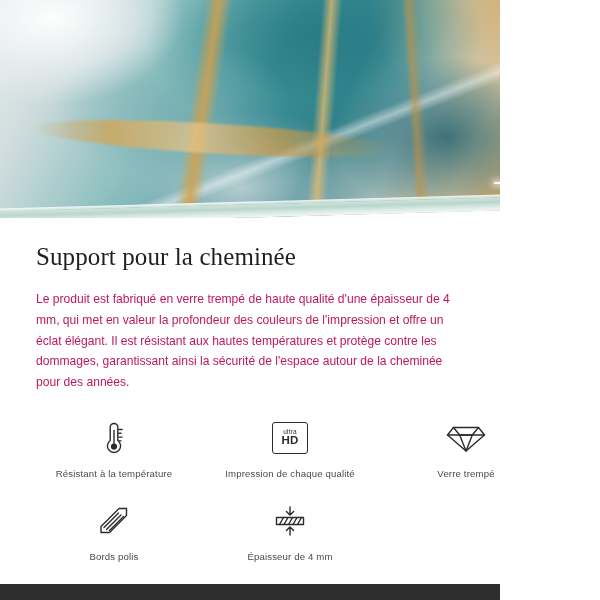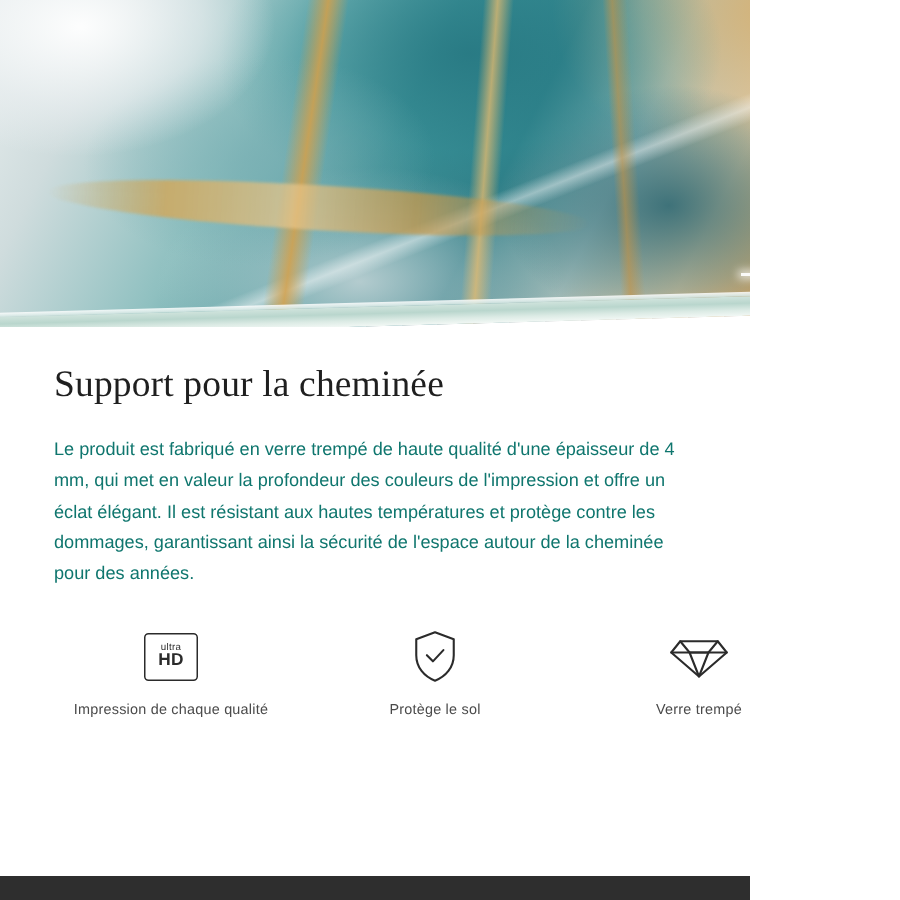--- a/index.html
+++ b/index.html
@@ -133,21 +133,21 @@
     margin: 0 0 16px 0;
     letter-spacing: 0.1px;
   }
   .headline .line2 {
     display: block;
   }
   .body-copy {
     font-family: "Liberation Sans", sans-serif;
     font-size: 12.1px;
     line-height: 1.72;
-    color: #0f766e;
+    color: #be185d;
     margin: 0;
     max-width: 534px;
   }
 
   
   .features {
     margin-top: 22px;
     padding: 0 26px;
     display: grid;
     grid-template-columns: repeat(3, 1fr);
@@ -232,51 +232,73 @@
 
   <div class="content">
     <h1 class="headline">
       <span>Support pour la cheminée</span>
     </h1>
     <p class="body-copy">Le produit est fabriqué en verre trempé de haute qualité d'une épaisseur de 4 mm, qui met en valeur la profondeur des couleurs de l'impression et offre un éclat élégant. Il est résistant aux hautes températures et protège contre les dommages, garantissant ainsi la sécurité de l'espace autour de la cheminée pour des années.</p>
   </div>
 
   <div class="features">
 
+    <div class="feature">
+      <div class="feature-icon">
+        <svg width="30" height="40" viewBox="0 0 30 40" aria-hidden="true">
+          <path class="ico-stroke" d="M15 5.5c-2.1 0-3.8 1.7-3.8 3.8v13.2a6.6 6.6 0 1 0 7.6 0V9.3c0-2.1-1.7-3.8-3.8-3.8z"></path>
+          <circle cx="15" cy="28.6" r="3.1" fill="#2b2b2b"></circle>
+          <path class="ico-stroke" d="M15 25.6V12.5"></path>
+          <path class="ico-stroke" d="M19.8 11.5h3.3M19.8 15.3h2.2M19.8 19.1h3.3M19.8 22.9h2.2"></path>
+        </svg>
+      </div>
+      <div class="feature-label">Résistant à la température</div>
+    </div>
 
     <div class="feature">
       <div class="feature-icon">
         <div class="ultrahd-box">
           <span class="ultrahd-top">ultra</span>
           <span class="ultrahd-bottom">HD</span>
         </div>
       </div>
       <div class="feature-label">Impression de chaque qualité</div>
     </div>
 
-    <div class="feature">
-      <div class="feature-icon">
-        <svg width="36" height="42" viewBox="0 0 36 42" aria-hidden="true">
-          <path class="ico-stroke" d="M18 4.5 5.5 9.2v10.6c0 8.1 5.3 14.2 12.5 17 7.2-2.8 12.5-8.9 12.5-17V9.2L18 4.5z"></path>
-          <path class="ico-stroke" d="m12.6 19.8 4 4.1 7-7.5" stroke-width="1.8"></path>
-        </svg>
-      </div>
-      <div class="feature-label">Protège le sol</div>
-    </div>
 
     <div class="feature">
       <div class="feature-icon">
         <svg width="42" height="34" viewBox="0 0 42 34" aria-hidden="true">
           <path class="ico-stroke" d="M8.5 6.5h25l6 7.5-18.5 16L2.5 14l6-7.5z"></path>
           <path class="ico-stroke" d="M2.5 14h37"></path>
           <path class="ico-stroke" d="m8.5 6.5 6.2 7.5 6.3 16 6.3-16 6.2-7.5"></path>
           <path class="ico-stroke" d="M14.7 14h12.6"></path>
         </svg>
       </div>
       <div class="feature-label">Verre trempé</div>
     </div>
 
-
+    <div class="feature">
+      <div class="feature-icon">
+        <svg width="34" height="32" viewBox="0 0 34 32" aria-hidden="true">
+          <path class="ico-stroke" d="M4 27.5h8.5L29.5 10.5V3.5H22L4 21.5v6z" stroke-width="1.3"></path>
+          <path class="ico-stroke" d="M9.5 24.5 24 10M12.5 25.5 26.5 11.5M7 22.5 21.5 8" stroke-width="1.1"></path>
+        </svg>
+      </div>
+      <div class="feature-label">Bords polis</div>
+    </div>
+
+    <div class="feature">
+      <div class="feature-icon">
+        <svg width="42" height="34" viewBox="0 0 42 34" aria-hidden="true">
+          <path class="ico-stroke" d="M21 3v7.5M17.4 7.4 21 11l3.6-3.6"></path>
+          <path class="ico-stroke" d="M21 31v-7.5M17.4 26.6 21 23l3.6 3.6"></path>
+          <rect class="ico-stroke" x="7.5" y="13.5" width="27" height="7"></rect>
+          <path class="ico-stroke" d="M10.5 20.5 14.5 13.5M15 20.5 19 13.5M19.5 20.5 23.5 13.5M24 20.5 28 13.5M28.5 20.5 32.5 13.5" stroke-width="1"></path>
+        </svg>
+      </div>
+      <div class="feature-label">Épaisseur de 4 mm</div>
+    </div>
 
   </div>
 
   <div class="bottom-bar"></div>
 </div>
 
 </body></html>

